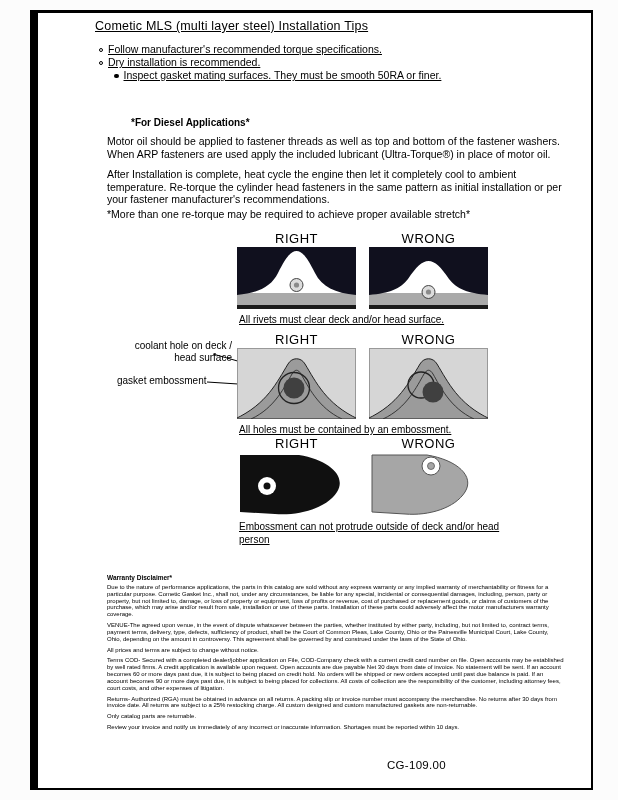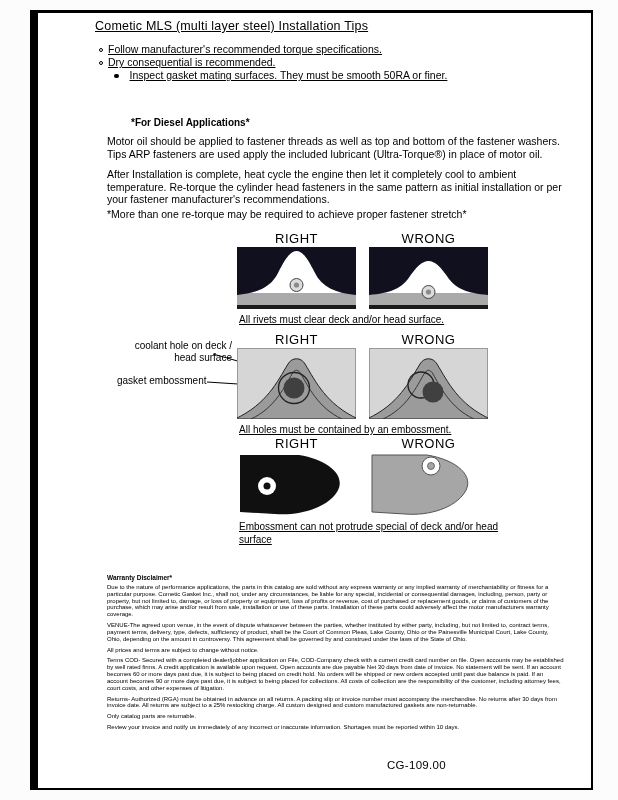--- a/index.html
+++ b/index.html
@@ -20,21 +20,21 @@
     border-top-width:3px;
   }
   .title {
     left:95px; top:19px;
     font-size:12.5px; font-weight:normal;
     text-decoration:underline;
     letter-spacing:0.2px;
   }
   .tips { left:99px; top:43px; font-size:10.5px;text-decoration:underline; }
   .tip-row { display:flex; align-items:flex-start; line-height:13px; }
-  .tip-row.sub { margin-left:15px;gap:6px; }
+  .tip-row.sub { margin-left:15px; }
   .bullet-open {
     width:4px; height:4px; border:1px solid #000; border-radius:50%;
     margin:4.5px 5px 0 0; flex:none;
   }
   .bullet-fill {
     width:4.5px; height:4.5px; background:#000; border-radius:50%;
     margin:4.5px 5px 0 0; flex:none;
   }
   .diesel-heading { left:107px; top:117px; font-size:10px; font-weight:bold;margin-left:24px; }
   .para { left:107px; width:458px; font-size:10.5px; line-height:12.6px; }
@@ -72,32 +72,32 @@
 
 <div class="abs title">Cometic MLS (multi layer steel) Installation Tips</div>
 
 <div class="abs tips">
   <div class="tip-row">
     <span class="bullet-open"></span>
     <span>Follow manufacturer's recommended torque specifications.</span>
   </div>
   <div class="tip-row">
     <span class="bullet-open"></span>
-    <span>Dry consequential is recommended.</span>
+    <span>Dry installation is recommended.</span>
   </div>
   <div class="tip-row sub">
     <span class="bullet-fill"></span>
     <span>Inspect gasket mating surfaces.  They must be smooth 50RA or finer.</span>
   </div>
 </div>
 
 <div class="abs diesel-heading">*For Diesel Applications*</div>
-<div class="abs para p1">Motor oil should be applied to fastener threads as well as top and bottom of the fastener washers. Tips ARP fasteners are used apply the included lubricant (Ultra-Torque®) in place of motor oil.</div>
+<div class="abs para p1">Motor oil should be applied to fastener threads as well as top and bottom of the fastener washers. When ARP fasteners are used apply the included lubricant (Ultra-Torque®) in place of motor oil.</div>
 <div class="abs para p2">After Installation is complete, heat cycle the engine then let it completely cool to ambient temperature. Re-torque the cylinder head fasteners in the same pattern as initial installation or per your fastener manufacturer's recommendations.</div>
-<div class="abs para p3">*More than one re-torque may be required to achieve proper fastener stretch*</div>
+<div class="abs para p3">*More than one re-torque may be required to achieve proper available stretch*</div>
 
 <div class="abs col-right rw-label row1-label">RIGHT</div>
 <div class="abs col-wrong rw-label row1-label">WRONG</div>
 
 <svg class="abs col-right img-row1 diagram" viewBox="0 0 119 62">
   <rect x="0" y="0" width="119" height="62" fill="#ffffff"></rect>
   <rect x="0" y="46" width="119" height="12" fill="#aaaaaa"></rect>
   <rect x="0" y="58" width="119" height="4" fill="#1a1a1a"></rect>
   <path d="M0,0 H119 V48 C98,46 85,40 78,26 C70,10 65,4 59.5,4 C54,4 49,10 41,26 C34,40 21,46 0,48 Z" fill="#10101e"></path>
   <circle cx="59.5" cy="38" r="6.5" fill="#dcdcdc" stroke="#444" stroke-width="1"></circle>
@@ -153,21 +153,21 @@
   <circle cx="30" cy="34" r="3.5" fill="#101010"></circle>
 </svg>
 
 <svg class="abs col-wrong img-row3 diagram" viewBox="0 0 119 66">
   <rect x="0" y="0" width="119" height="66" fill="#ffffff"></rect>
   <path d="M3,3 L58,3 C88,8 106,24 96,40 C86,56 60,64 36,62 L3,60 Z" fill="#a6a6a6" stroke="#555" stroke-width="1"></path>
   <circle cx="62" cy="14" r="9" fill="#ffffff" stroke="#555" stroke-width="1"></circle>
   <circle cx="62" cy="14" r="3.5" fill="#a6a6a6" stroke="#555" stroke-width="0.8"></circle>
 </svg>
 
-<div class="abs caption cap3">Embossment can not protrude special of deck and/or head surface</div>
+<div class="abs caption cap3">Embossment can not protrude outside of deck and/or head person</div>
 
 <div class="abs disc-heading">Warranty Disclaimer*</div>
 <div class="abs disc-body">
   <p>Due to the nature of performance applications, the parts in this catalog are sold without any express warranty or any implied warranty of merchantability or fitness for a particular purpose.  Cometic Gasket Inc., shall not, under any circumstances, be liable for any special, incidental or consequential damages, including, person, party or property, but not limited to, damage, or loss of property or equipment, loss of profits or revenue, cost of purchased or replacement goods, or claims of customers of the purchase, which may arise and/or result from sale, installation or use of these parts.  Installation of these parts could adversely affect the motor manufacturers warranty coverage.</p>
   <p>VENUE-The agreed upon venue, in the event of dispute whatsoever between the parties, whether instituted by either party, including, but not limited to, contract terms, payment terms, delivery, type, defects, sufficiency of product, shall be the Court of Common Pleas, Lake County, Ohio or the Painesville Municipal Court, Lake County, Ohio, depending on the amount in controversy.  This agreement shall be governed by and construed under the laws of the State of Ohio.</p>
   <p>All prices and terms are subject to change without notice.</p>
   <p>Terms COD- Secured with a completed dealer/jobber application on File, COD-Company check with a current credit card number on file.  Open accounts may be established by well rated firms.  A credit application is available upon request.  Open accounts are due payable Net 30 days from date of invoice.  No statement will be sent.  If an account becomes 60 or more days past due, it is subject to being placed on credit hold.  No orders will be shipped or new orders accepted until past due balance is paid.  If an account becomes 90 or more days past due, it is subject to being placed for collections.  All costs of collection are the responsibility of the customer, including attorney fees, court costs, and other expenses of litigation.</p>
   <p>Returns- Authorized (RGA) must be obtained in advance on all returns.  A packing slip or invoice number must accompany the merchandise.  No returns after 30 days from invoice date.  All returns are subject to a 25% restocking charge.  All custom designed and custom manufactured gaskets are non-returnable.</p>
   <p>Only catalog parts are returnable.</p>
   <p>Review your invoice and notify us immediately of any incorrect or inaccurate information.  Shortages must be reported within 10 days.</p>

